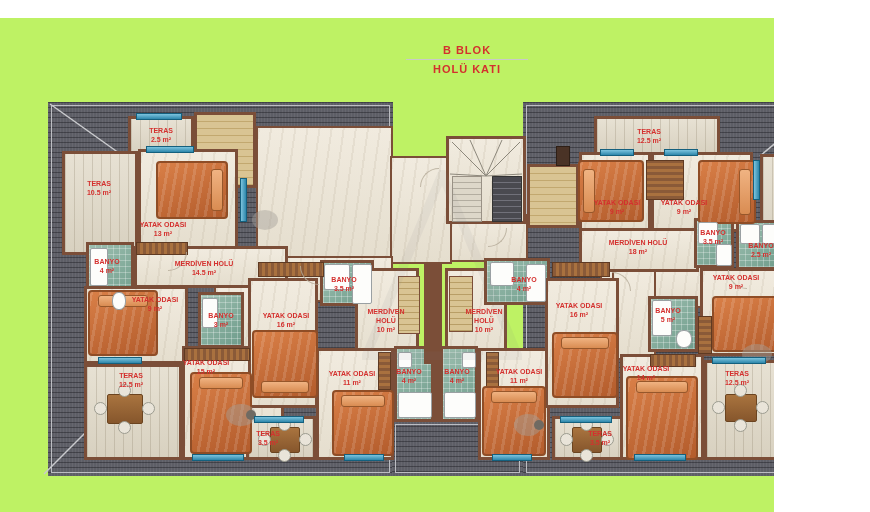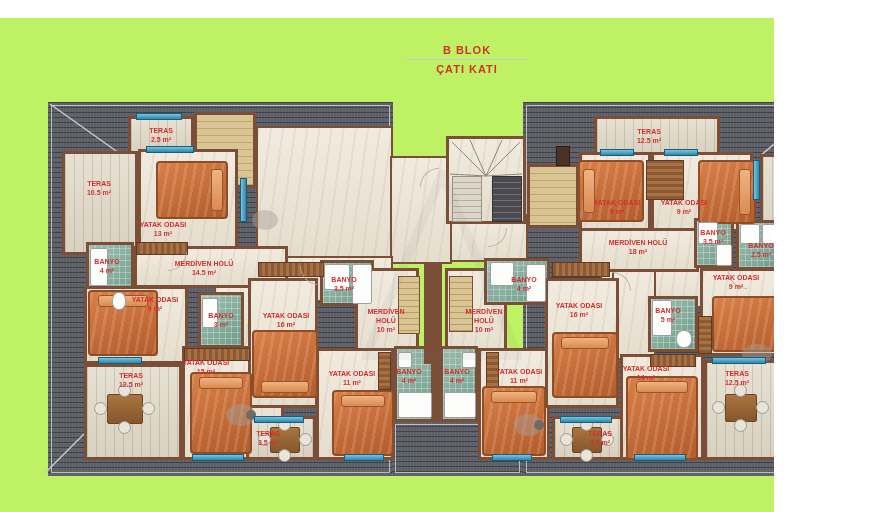--- a/index.html
+++ b/index.html
@@ -64,21 +64,21 @@
   .wm{position:absolute;opacity:.08;pointer-events:none;}
 </style>
 </head>
 <body>
 
 <div class="stage">
 
   <div class="title">
     <div>B BLOK</div>
     <div class="tline"></div>
-    <div>ÇATI KATI</div>
+    <div>HOLÜ KATI</div>
   </div>
 
   <div class="roof" style="left:48px;top:84px;width:345px;height:374px"></div>
   <div class="roof" style="left:523px;top:84px;width:303px;height:374px"></div>
   <div class="roof" style="left:392px;top:403px;width:131px;height:55px"></div>
 
   <svg class="ov" width="870" height="512">
     <line x1="50" y1="86" x2="126" y2="140" stroke="#c9cacd" stroke-width="1.5"></line>
     <line x1="44" y1="456" x2="140" y2="360" stroke="#c9cacd" stroke-width="1.5"></line>
     <line x1="822" y1="86" x2="760" y2="138" stroke="#c9cacd" stroke-width="1.5"></line>

